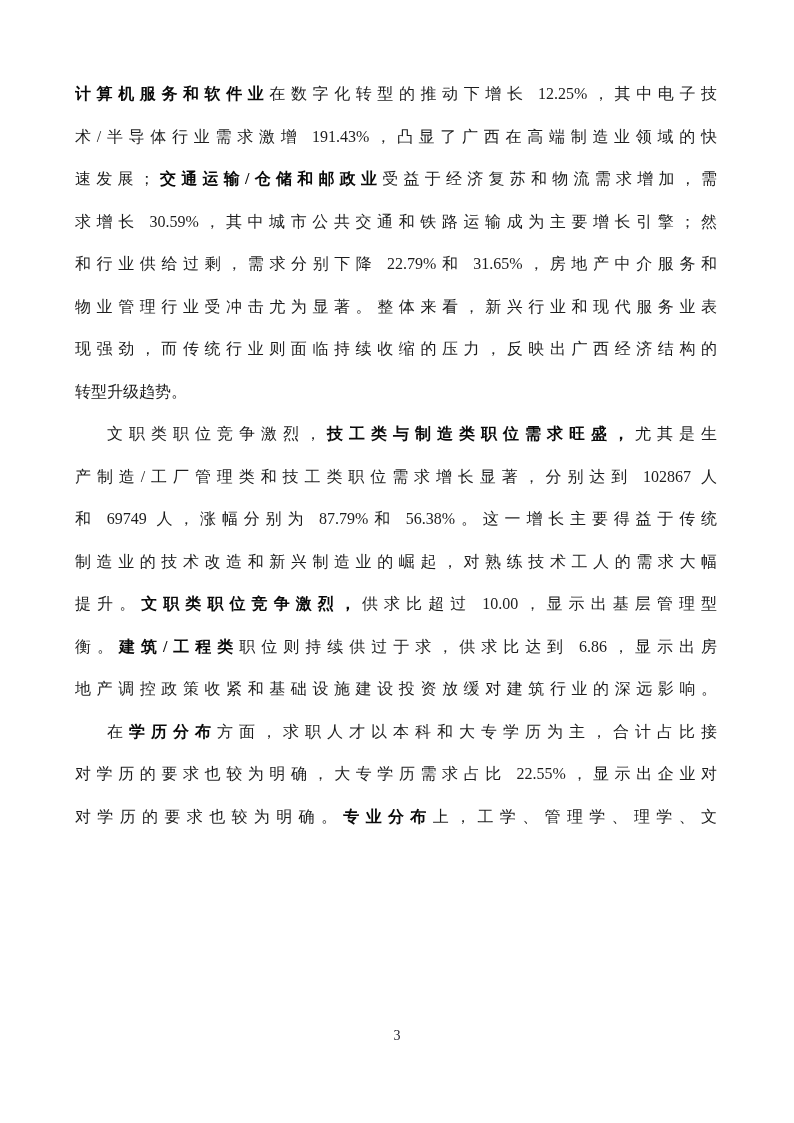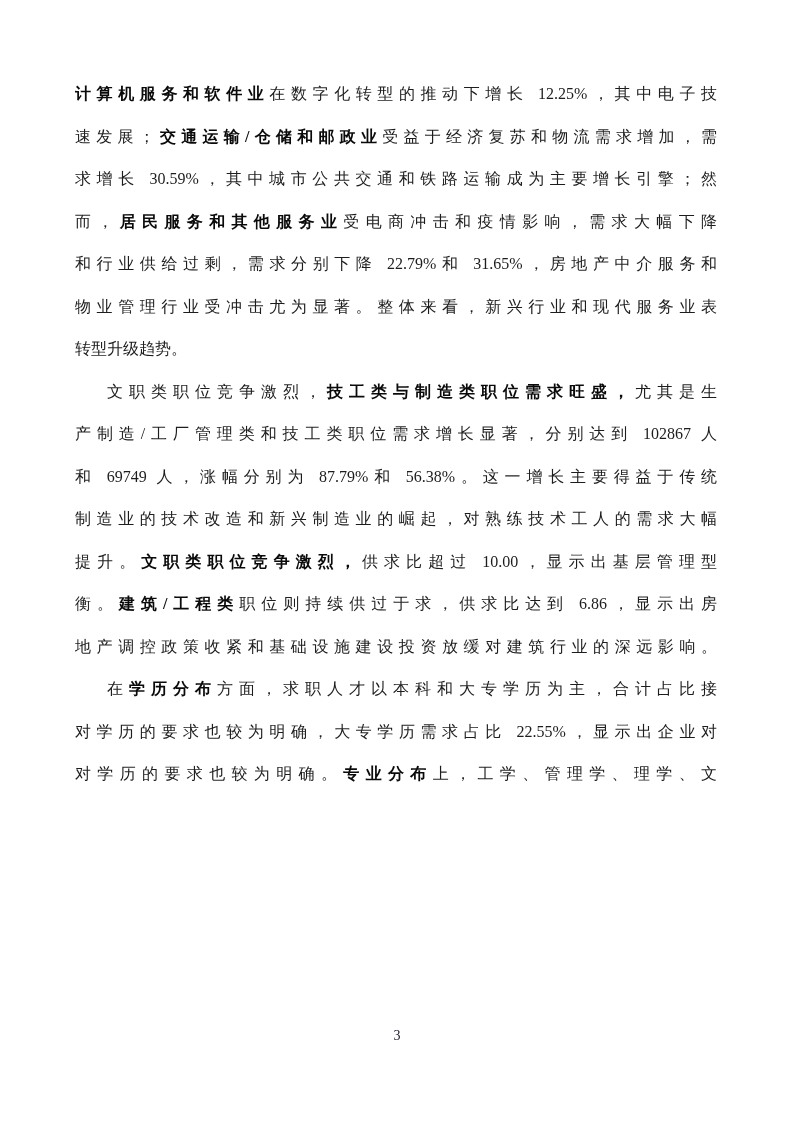--- a/index.html
+++ b/index.html
@@ -61,25 +61,26 @@
     font-family: "Liberation Serif", "DejaVu Serif", serif;
   }
 </style>
 </head>
 <body>
 
 <div class="page">
   <div class="document-body">
       <div class="paragraph">
         <div class="text-line"><span class="run bold">计算机服务和软件业</span><span class="run">在数字化转型的推动下增长 12.25%，其中电子技</span></div>
+        <div class="text-line"><span class="run">术/半导体行业需求激增 191.43%，凸显了广西在高端制造业领域的快</span></div>
         <div class="text-line"><span class="run">速发展；</span><span class="run bold">交通运输/仓储和邮政业</span><span class="run">受益于经济复苏和物流需求增加，需</span></div>
         <div class="text-line"><span class="run">求增长 30.59%，其中城市公共交通和铁路运输成为主要增长引擎；然</span></div>
-        <div class="text-line"><span class="run">而，</span><span class="run bold">居民服务和其他服务业</span><span class="run">受电商冲击和疫情影响，需求大幅下降</span></div>
         <div class="text-line"><span class="run">和行业供给过剩，需求分别下降 22.79%和 31.65%，房地产中介服务和</span></div>
         <div class="text-line"><span class="run">物业管理行业受冲击尤为显著。整体来看，新兴行业和现代服务业表</span></div>
+        <div class="text-line"><span class="run">现强劲，而传统行业则面临持续收缩的压力，反映出广西经济结构的</span></div>
         <div class="text-line nofill"><span class="run">转型升级趋势。</span></div>
       </div>
       <div class="paragraph">
         <div class="text-line indent"><span class="run">文职类职位竞争激烈，</span><span class="run bold">技工类与制造类职位需求旺盛，</span><span class="run">尤其是生</span></div>
         <div class="text-line"><span class="run">产制造/工厂管理类和技工类职位需求增长显著，分别达到 102867 人</span></div>
         <div class="text-line"><span class="run">和 69749 人，涨幅分别为 87.79%和 56.38%。这一增长主要得益于传统</span></div>
         <div class="text-line"><span class="run">制造业的技术改造和新兴制造业的崛起，对熟练技术工人的需求大幅</span></div>
         <div class="text-line"><span class="run">提升。</span><span class="run bold">文职类职位竞争激烈，</span><span class="run">供求比超过 10.00，显示出基层管理型</span></div>
         <div class="text-line"><span class="run">衡。</span><span class="run bold">建筑/工程类</span><span class="run">职位则持续供过于求，供求比达到 6.86，显示出房</span></div>
         <div class="text-line"><span class="run">地产调控政策收紧和基础设施建设投资放缓对建筑行业的深远影响。</span></div>

